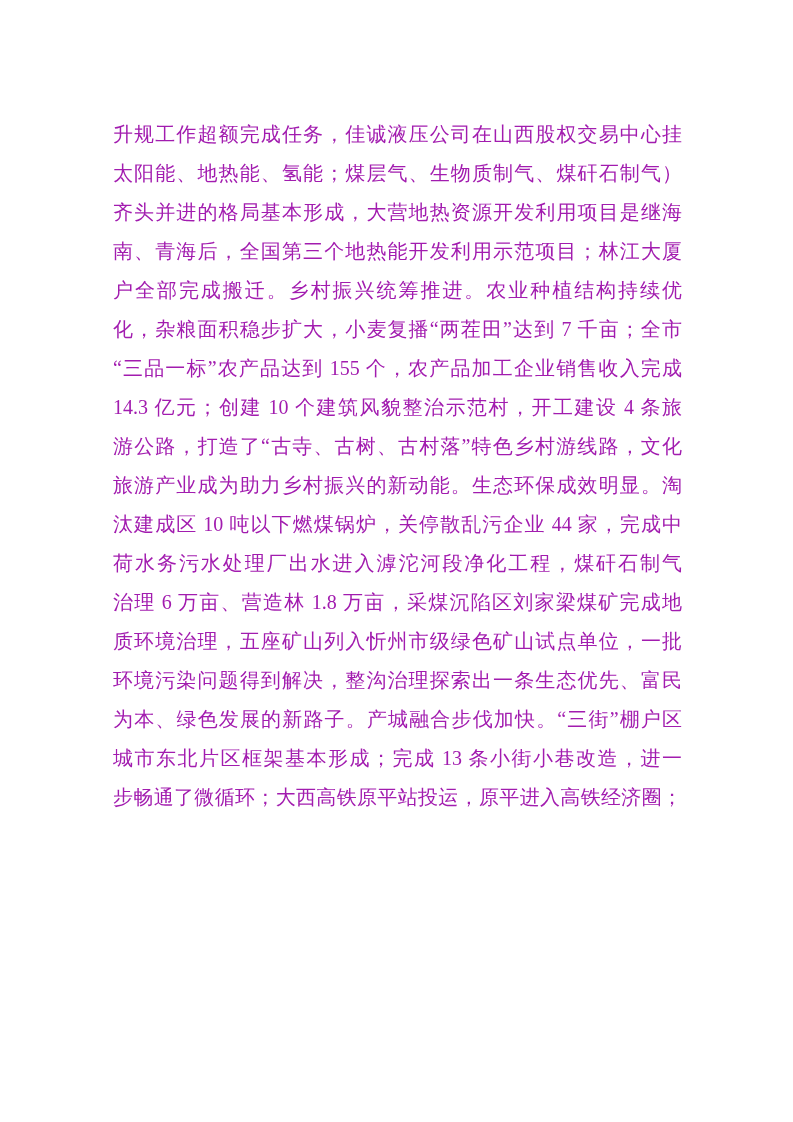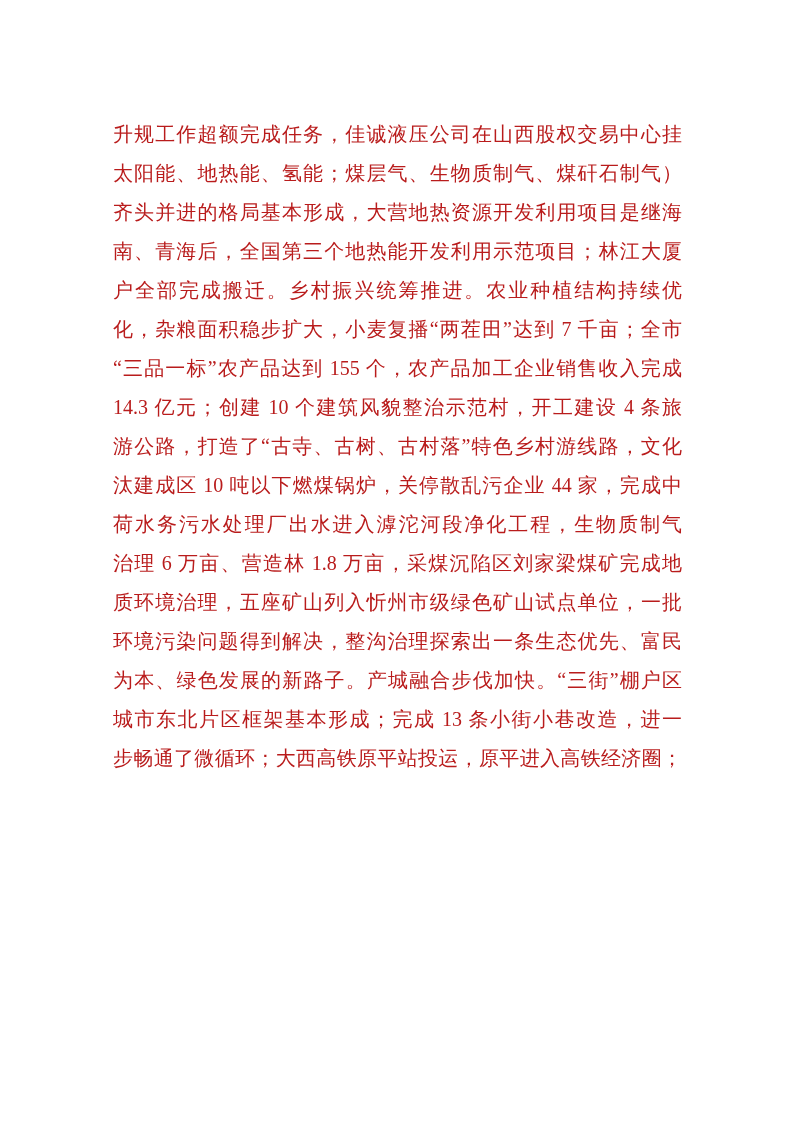--- a/index.html
+++ b/index.html
@@ -32,32 +32,33 @@
     line-height: 39px;
     text-align: justify;
     text-align-last: justify;
     overflow: hidden;
   }
 </style>
 </head>
 <body style="background: rgb(255, 255, 255);">
 
 <div class="page">
-  <div class="text-block" id="text-block" style="color: #b91c1c;">
+  <div class="text-block" id="text-block" style="color: #a21caf;">
       <div class="text-line">升规工作超额完成任务，佳诚液压公司在山西股权交易中心挂</div>
       <div class="text-line">太阳能、地热能、氢能；煤层气、生物质制气、煤矸石制气）</div>
       <div class="text-line">齐头并进的格局基本形成，大营地热资源开发利用项目是继海</div>
       <div class="text-line">南、青海后，全国第三个地热能开发利用示范项目；林江大厦</div>
       <div class="text-line">户全部完成搬迁。乡村振兴统筹推进。农业种植结构持续优</div>
       <div class="text-line">化，杂粮面积稳步扩大，小麦复播“两茬田”达到 7 千亩；全市</div>
       <div class="text-line">“三品一标”农产品达到 155 个，农产品加工企业销售收入完成</div>
       <div class="text-line">14.3 亿元；创建 10 个建筑风貌整治示范村，开工建设 4 条旅</div>
       <div class="text-line">游公路，打造了“古寺、古树、古村落”特色乡村游线路，文化</div>
+      <div class="text-line">旅游产业成为助力乡村振兴的新动能。生态环保成效明显。淘</div>
       <div class="text-line">汰建成区 10 吨以下燃煤锅炉，关停散乱污企业 44 家，完成中</div>
-      <div class="text-line">荷水务污水处理厂出水进入滹沱河段净化工程，生物质制气</div>
+      <div class="text-line">荷水务污水处理厂出水进入滹沱河段净化工程，煤矸石制气</div>
       <div class="text-line">治理 6 万亩、营造林 1.8 万亩，采煤沉陷区刘家梁煤矿完成地</div>
       <div class="text-line">质环境治理，五座矿山列入忻州市级绿色矿山试点单位，一批</div>
       <div class="text-line">环境污染问题得到解决，整沟治理探索出一条生态优先、富民</div>
       <div class="text-line">为本、绿色发展的新路子。产城融合步伐加快。“三街”棚户区</div>
       <div class="text-line">城市东北片区框架基本形成；完成 13 条小街小巷改造，进一</div>
       <div class="text-line">步畅通了微循环；大西高铁原平站投运，原平进入高铁经济圈；</div>
     </div>
 </div>
 
 </body></html>

